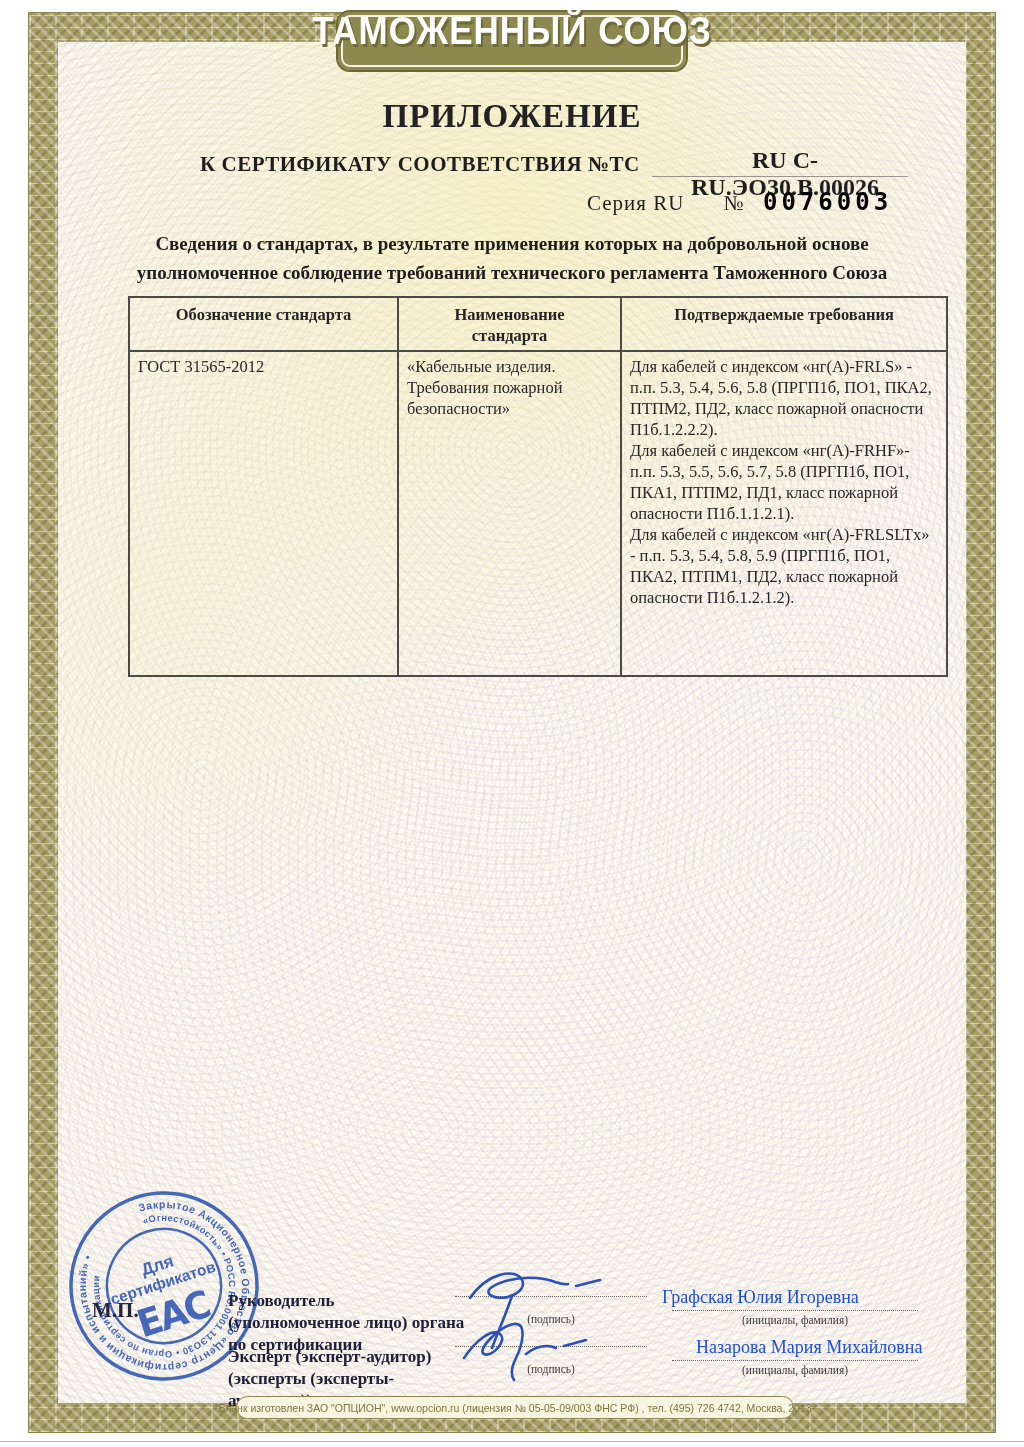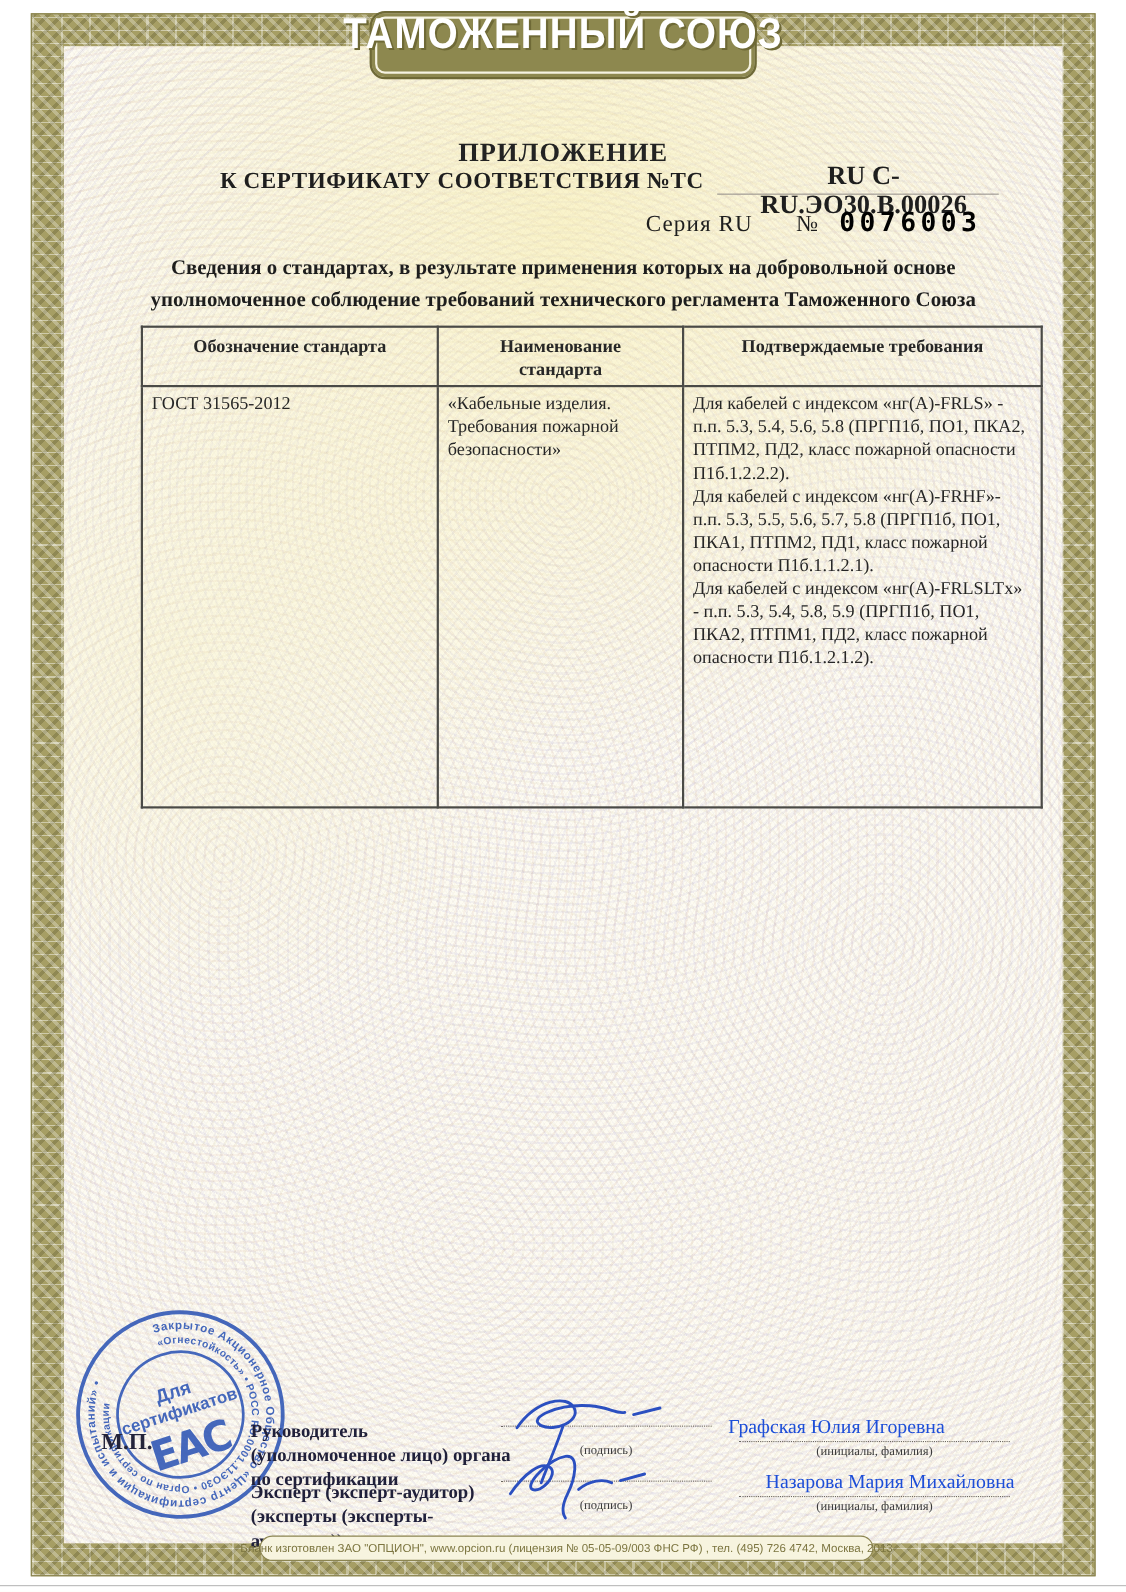--- a/index.html
+++ b/index.html
@@ -41,21 +41,21 @@
     box-shadow: inset 0 0 0 3px #8d884f, inset 0 0 0 5px #f6f3e2;
   }
   .banner-text {
     font-family:"Liberation Sans", sans-serif;
     font-weight:800; font-size:35px; letter-spacing:1px; color:#ffffff;
     text-shadow:2px 2px 0 #6e6936; transform:scaleY(1.12); white-space:nowrap;
   }
 
   .doc-title {
     position:absolute; left:0; top:98px; width:1024px; text-align:center;
-    font-size:24px; font-weight:700; letter-spacing:1px; color:#232323;margin-top:28px;
+    font-size:33px; font-weight:700; letter-spacing:1px; color:#232323;
   }
   .subtitle { position:absolute; left:200px; top:152px; font-size:21px; font-weight:700; letter-spacing:.5px; }
   .cert-number { position:absolute; left:660px; top:147px; width:250px; text-align:center; font-size:24px; font-weight:700; }
   .cert-number-line { position:absolute; left:652px; top:176px; width:256px; border-bottom:1.5px solid #9a958f; }
   .series-row { position:absolute; left:587px; top:188px; font-size:21px; }
   .series-label { letter-spacing:1px; }
   .num-sign { margin-left:34px; }
   .series-number { margin-left:14px; font-weight:700; letter-spacing:4px; color:#000000; font-family:"DejaVu Sans Mono", monospace; font-size:24px; }
 
   .intro {
@@ -69,21 +69,21 @@
     border-collapse:collapse; table-layout:fixed;
     font-size:16.5px; line-height:21px; color:#262626;
   }
   table.standards col.c1 { width:269px; }
   table.standards col.c2 { width:223px; }
   table.standards col.c3 { width:326px; }
   table.standards th, table.standards td { border:2px solid #4a4a46; vertical-align:top; padding:4px 8px; }
   table.standards th { font-weight:700; text-align:center; height:42px; padding-top:6px; }
   table.standards th .narrow { display:block; width:150px; margin:0 auto; }
   tr.row1 td { height:92px; }
-  tr.row2 td { height:383px; }
+  tr.row2 td { height:325px; }
   td p { margin:0; }
 
   
   .stamp { position:absolute; left:66px; top:1188px; width:196px; height:196px; transform:rotate(-18deg); opacity:.88; }
   .mp-label { position:absolute; left:92px; top:1298px; font-size:21px; font-weight:700; color:#24243a; }
 
   
   .role { position:absolute; font-size:17px; font-weight:700; line-height:1.3; color:#20203a; }
   .role1 { left:228px; top:1290px; width:238px; }
   .role2 { left:228px; top:1346px; width:250px; }

